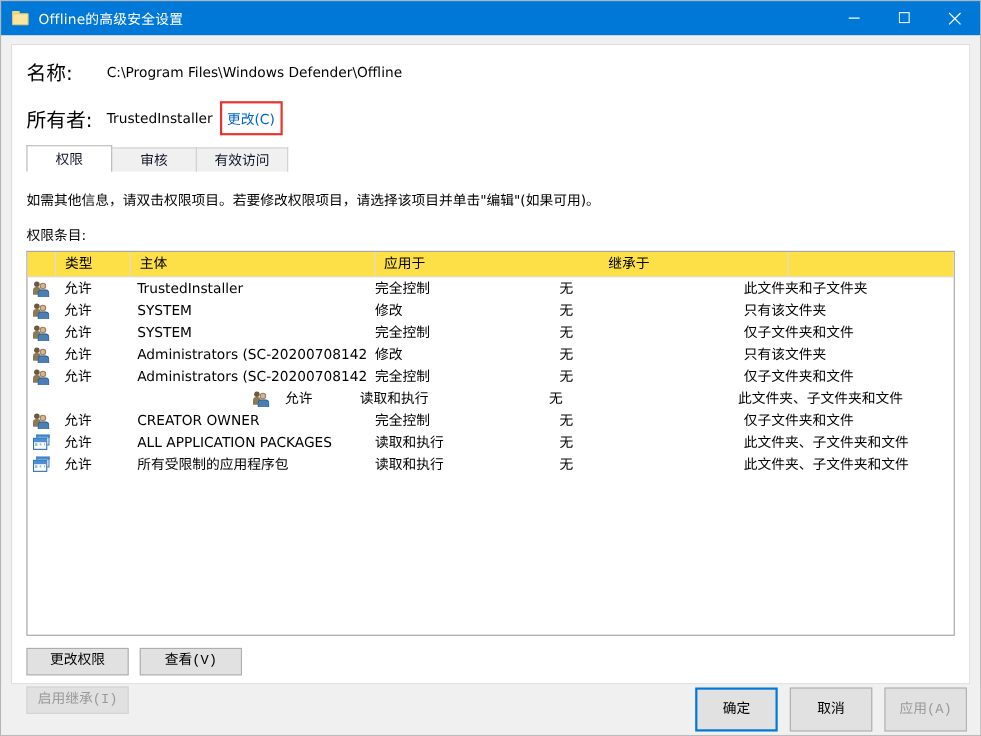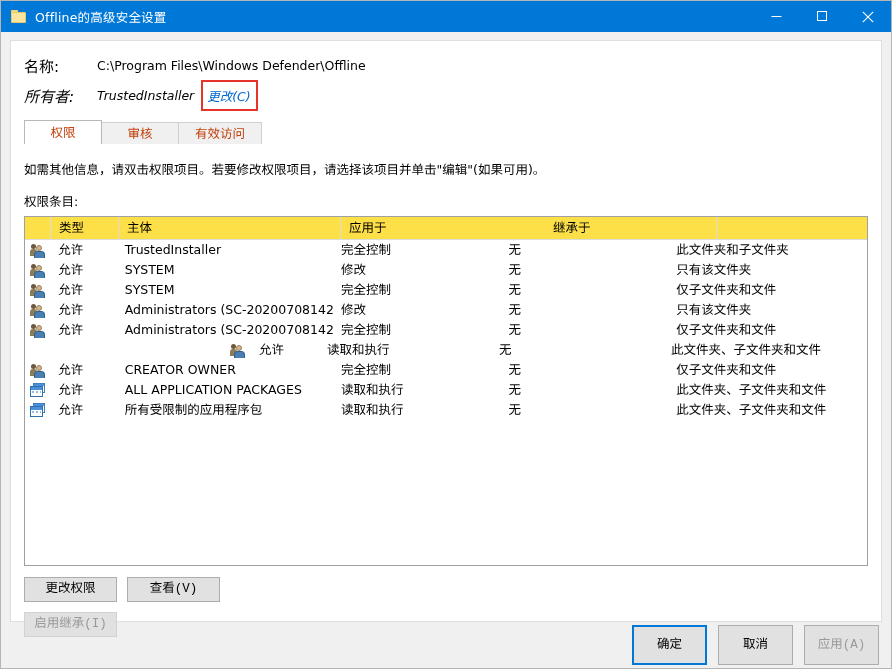--- a/index.html
+++ b/index.html
@@ -104,25 +104,25 @@
     box-sizing: border-box;
   }
 
   .field-row {
     display: flex;
     align-items: center;
     height: 22px;
     margin-left: 13px;
   }
   .field-row.first { margin-top: 13px; }
-  .field-row.second { margin-top: 8px; font-style: italic; }
+  .field-row.second { margin-top: 20px; }
   .field-label {
     width: 73px;
     flex: 0 0 auto;
-    font-size: 15px;
+    font-size: 18px;
     color: #000;
   }
   .field-value {
     font-size: 12.5px;
     color: #000;
     white-space: nowrap;
   }
   .change-link-wrap {
     position: relative;
     margin-left: 9px;
@@ -161,21 +161,21 @@
     padding: 0 16px;
     font-size: 12.5px;
     background: #f0f0f0;
     border: 1px solid #d0d0d0;
     border-bottom: none;
     box-sizing: border-box;
     margin-right: -1px;
     text-align: center;
     min-width: 78px;
     cursor: default;
-    color: #c2410c;
+    color: #0f172a;
   }
   .tab-item.active {
     background: #ffffff;
     height: 24px;
     line-height: 23px;
     border-color: #b8b8b8;
     position: relative;
     z-index: 2;
   }
 

